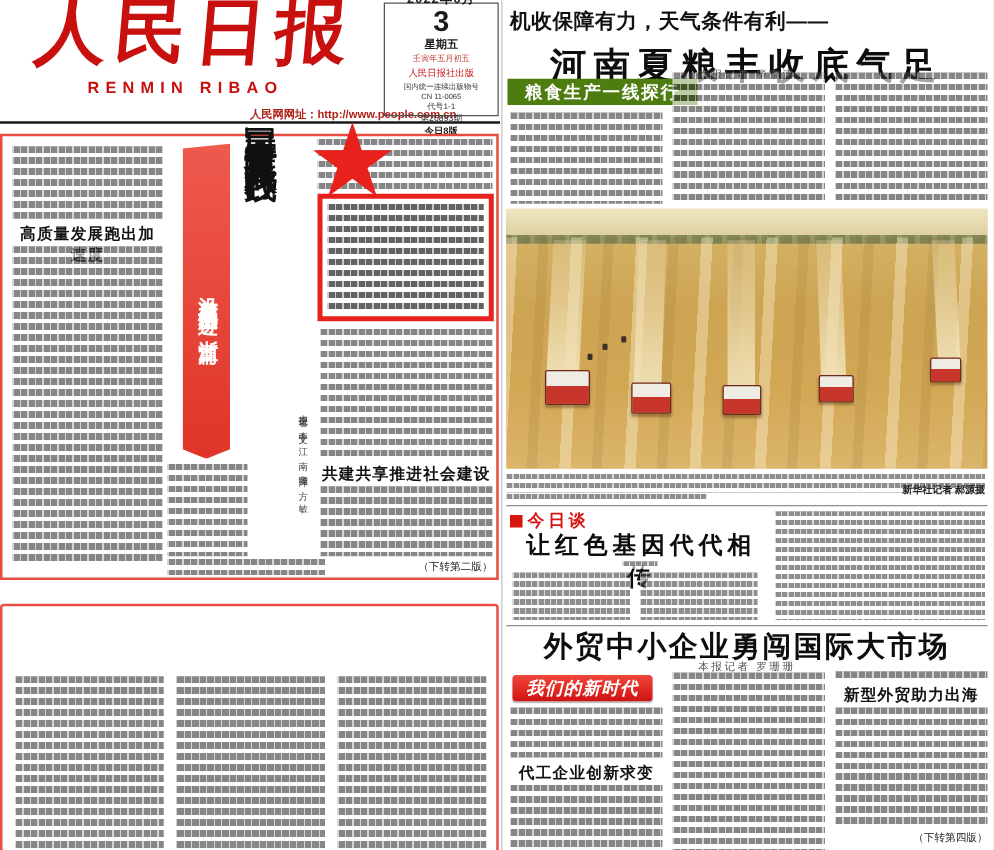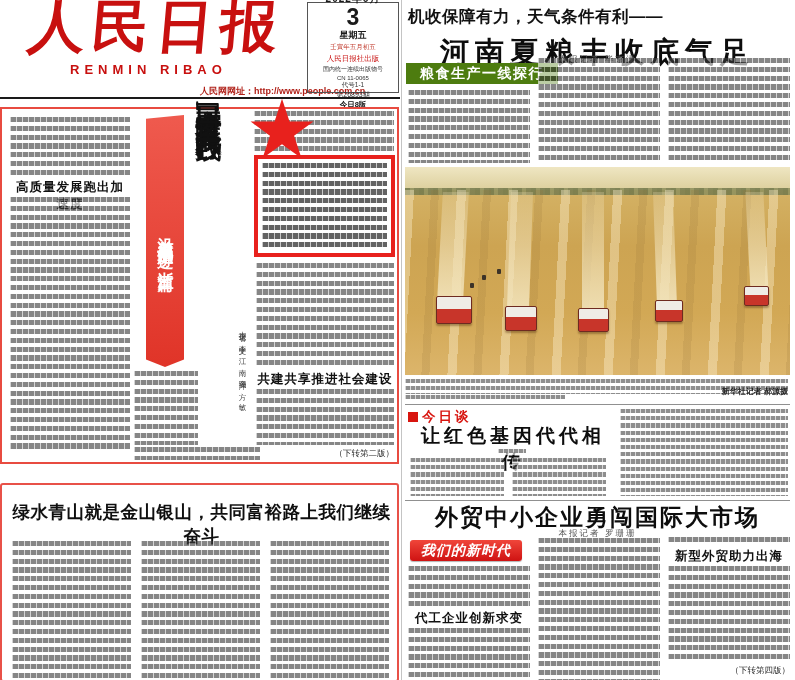--- a/index.html
+++ b/index.html
@@ -132,21 +132,20 @@
     </div>
     <div class="sim" style="left:254px;top:154px;width:138px;height:104px;"></div>
     <div class="subhead" style="left:254px;top:262px;width:138px;">共建共享推进社会建设</div>
     <div class="sim" style="left:254px;top:280px;width:138px;height:56px;"></div>
     <div class="jump" style="left:254px;top:339px;width:138px;">（下转第二版）</div>
   </div>
 
   <div class="abs" id="star">★</div>
 
   <div class="abs" id="decadebox">
-    <div class="abs" id="decadeheadline">绿水青山就是金山银山，共同富裕路上我们继续奋斗</div>
     <div class="sim" style="left:10px;top:56px;width:119px;height:138px;"></div>
     <div class="sim" style="left:139px;top:56px;width:119px;height:138px;"></div>
     <div class="sim" style="left:268px;top:56px;width:119px;height:138px;"></div>
   </div>
 
   <div class="abs" id="kicker">机收保障有力，天气条件有利——</div>
   <div class="abs" id="harvestheadline">河南夏粮丰收底气足</div>
   <div class="byline" style="left:405px;top:54px;width:385px;">本报记者 毕京津</div>
   <div class="redlabel" id="serieslabel">粮食生产一线探行</div>
 

